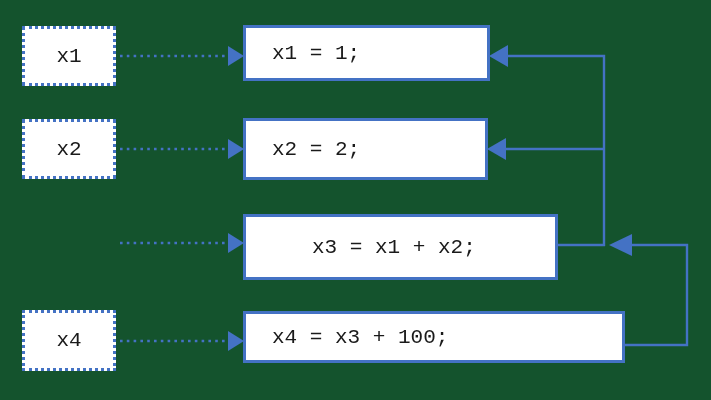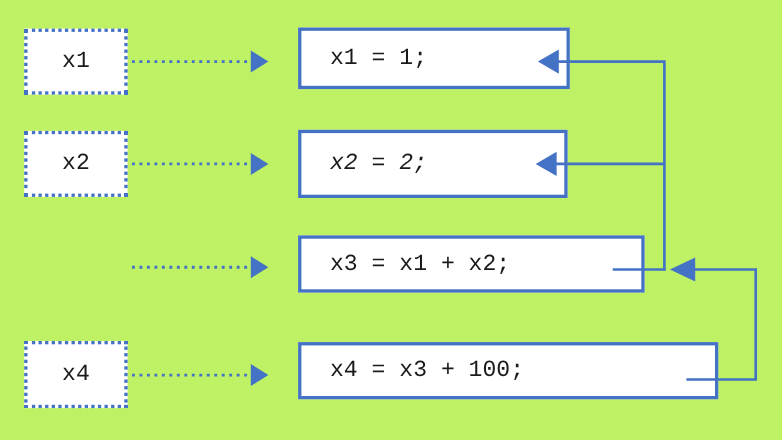--- a/index.html
+++ b/index.html
@@ -8,21 +8,21 @@
     padding: 0;
     background: #ffffff;
   }
   body {
     font-family: "Liberation Sans", sans-serif;
   }
   #canvas {
     position: relative;
     width: 711px;
     height: 400px;
-    background: #bef264;
+    background: #14532d;
     overflow: hidden;
   }
   .var-box {
     position: absolute;
     box-sizing: border-box;
     border: 3px dotted #4472C4;
     background: #ffffff;
     display: flex;
     align-items: center;
     justify-content: center;
@@ -35,21 +35,20 @@
     line-height: 1;
     user-select: none;
   }
   .stmt-box {
     position: absolute;
     box-sizing: border-box;
     border: 3px solid #4472C4;
     background: #ffffff;
     display: flex;
     align-items: center;
-    margin-left: 28px;
   }
   .stmt-label {
     font-family: "Liberation Mono", "DejaVu Sans Mono", monospace;
     font-size: 21px;
     color: #1a1a1a;
     line-height: 1;
     padding-left: 26px;
     white-space: pre;
     user-select: none;
   }
@@ -93,25 +92,25 @@
 
 
   <div class="var-box" style="left:22px; top:310px; width:94px; height:61px;">
     <span class="var-label">x4</span>
   </div>
 
   <div class="stmt-box" style="left:243px; top:25px; width:247px; height:56px;">
     <span class="stmt-label">x1 = 1;</span>
   </div>
 
-  <div class="stmt-box" style="left:243px; top:118px; width:245px; height:62px;font-style:italic;">
+  <div class="stmt-box" style="left:243px; top:118px; width:245px; height:62px;">
     <span class="stmt-label">x2 = 2;</span>
   </div>
 
-  <div class="stmt-box" style="left:243px; top:214px; width:315px; height:52px;">
+  <div class="stmt-box" style="left:243px; top:214px; width:315px; height:66px;padding-left:40px;">
     <span class="stmt-label">x3 = x1 + x2;</span>
   </div>
 
   <div class="stmt-box" style="left:243px; top:311px; width:382px; height:52px;">
     <span class="stmt-label">x4 = x3 + 100;</span>
   </div>
 
   <svg id="wires" viewBox="0 0 711 400">
 
     <g>

